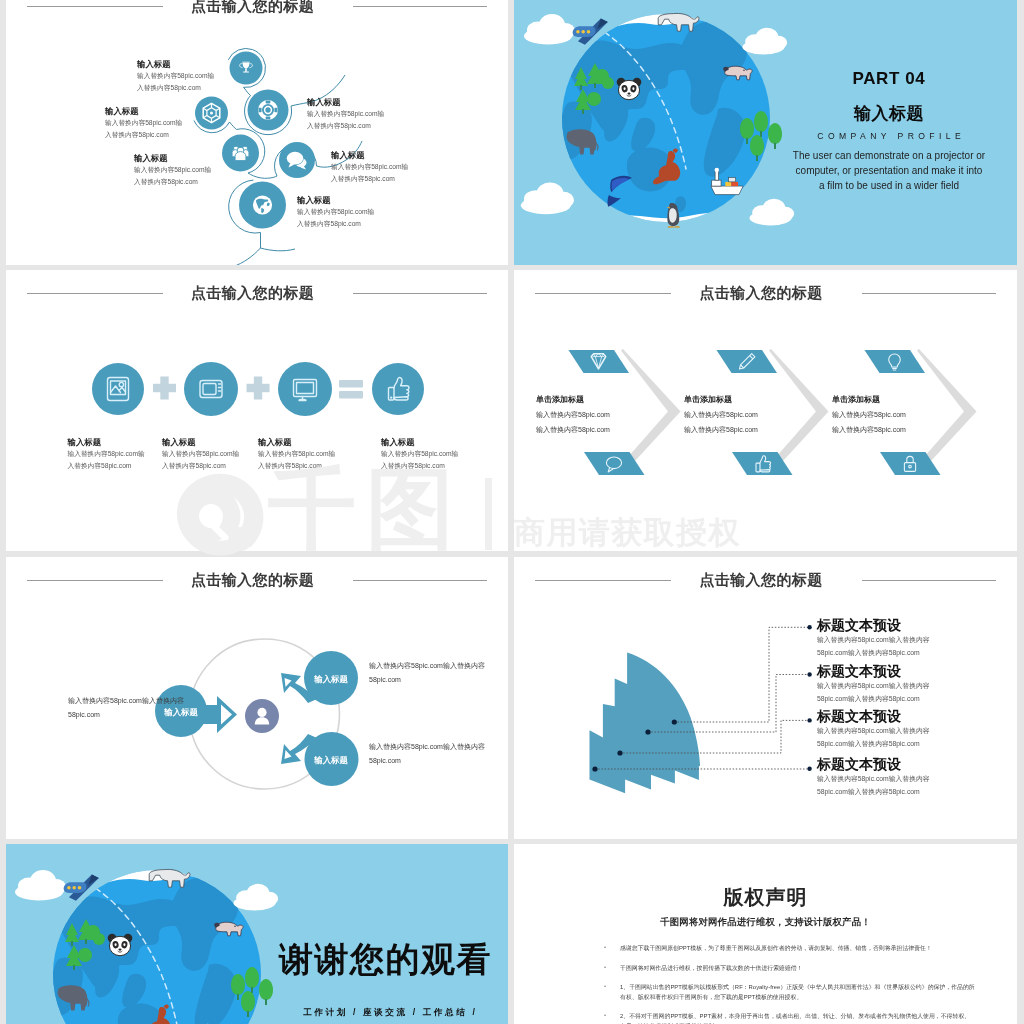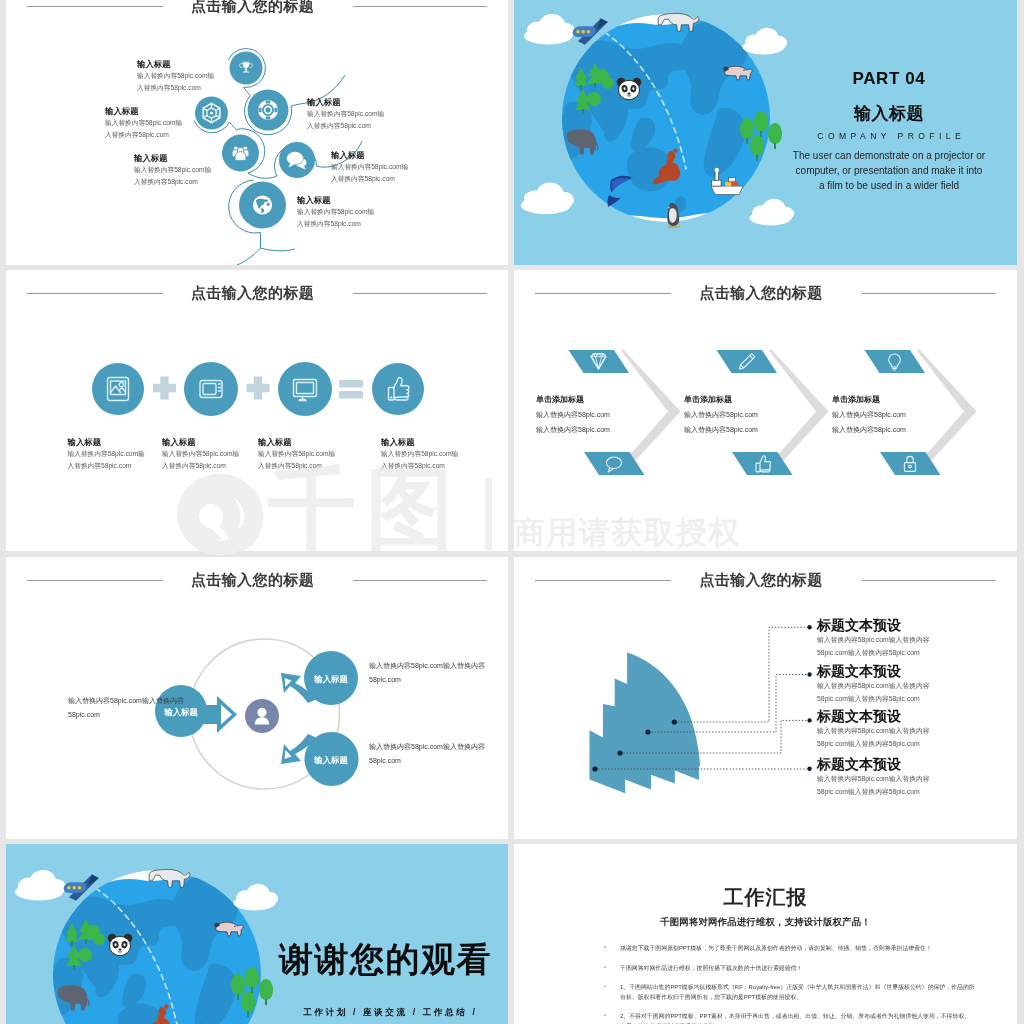--- a/index.html
+++ b/index.html
@@ -698,21 +698,21 @@
               <rect x="220" y="162" width="2" height="6" fill="#2e8b57"></rect>
     </g>
   </g>
 </svg>
       <div class="th">谢谢您的观看</div>
       <div class="sb"><span>工作计划 / 座谈交流 / 工作总结 / 工作汇报</span></div>
     </div>
 </div>
   <div class="slide s8">
     <div>
-      <div class="ct1">工作汇报</div>
+      <div class="ct1">版权声明</div>
       <div class="ct2">千图网将对网作品进行维权，支持设计版权产品！</div>
       <div class="lst">
           <div class="li">感谢您下载千图网原创PPT模板，为了尊重千图网以及原创作者的劳动，请勿复制、传播、销售，否则将承担法律责任！</div>
           <div class="li">千图网将对网作品进行维权，按照传播下载次数的十倍进行索赔赔偿！</div>
           <div class="li">1、千图网站出售的PPT模板均以模板形式（RF：Royalty-free）正版受《中华人民共和国著作法》和《世界版权公约》的保护，作品的所有权、版权和著作权归千图网所有，您下载的是PPT模板的使用授权。</div>
           <div class="li">2、不得对千图网的PPT模板、PPT素材，本身用于再出售，或者出租、出借、转让、分销、发布或者作为礼物供他人使用，不得转权、出卖、转让此项权利或再授权的权利。</div>
         </div>
     </div>
 </div>
 

